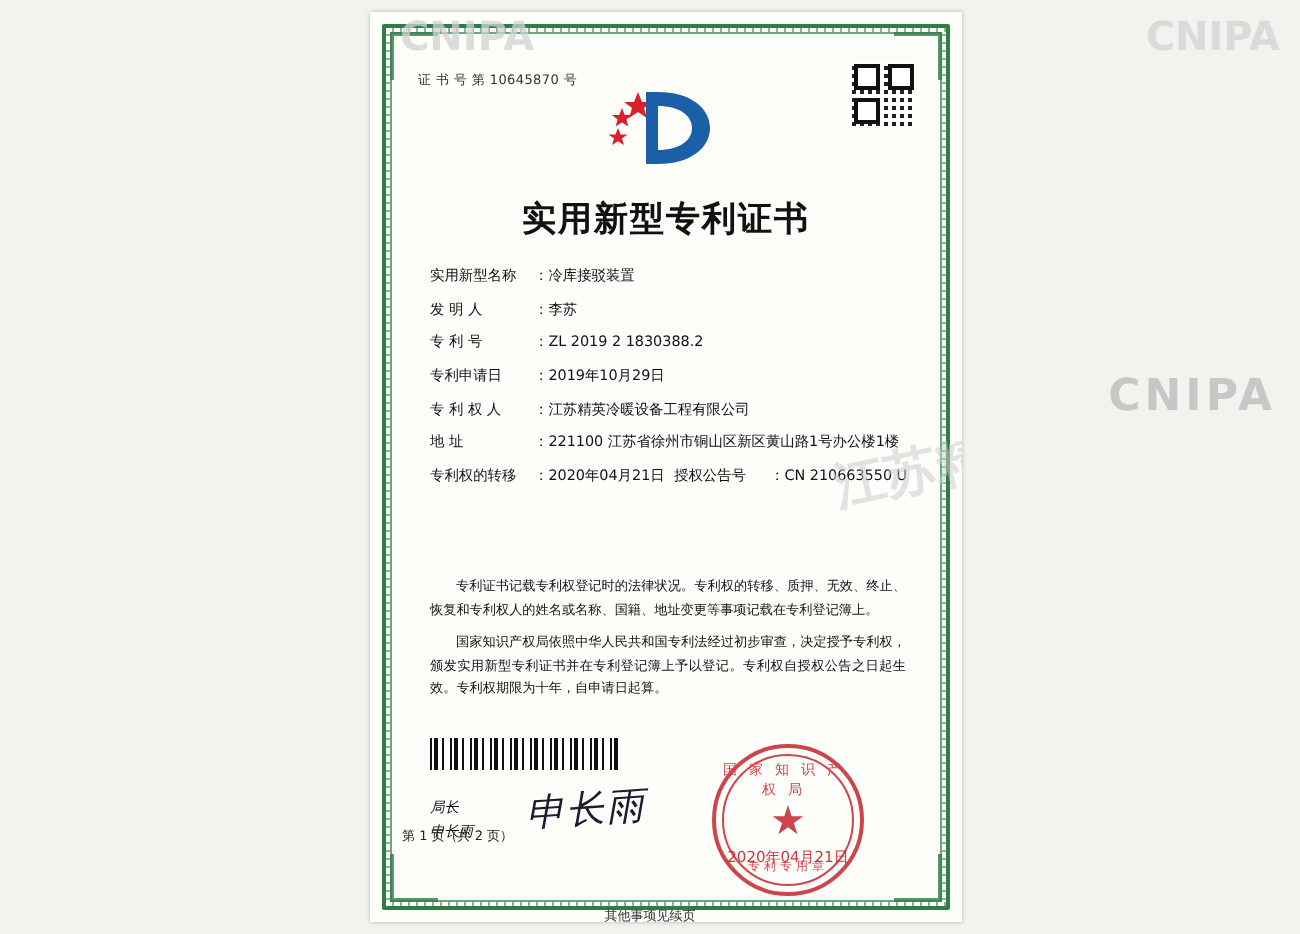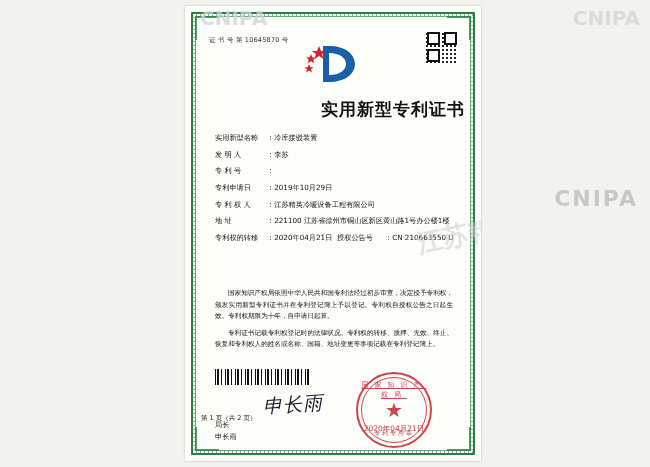--- a/index.html
+++ b/index.html
@@ -71,21 +71,21 @@
   .qr-bl{position:absolute;left:1px;bottom:1px;width:9px;height:9px;border:2px solid #111;background:#fff;}
 
   
   .logo{
     position:absolute;left:50%;top:22px;transform:translateX(-50%);
     width:96px;height:44px;
   }
   .logo svg{display:block;}
 
   .title{
-    position:absolute;left:0;right:0;top:78px;text-align:right;
+    position:absolute;left:0;right:0;top:78px;text-align:center;
     font-size:17px;font-weight:bold;color:#111;letter-spacing:1px;
     font-family:"DejaVu Sans","Liberation Sans",sans-serif;
   }
 
   .fields{
     position:absolute;left:14px;right:10px;top:112px;
     font-size:7.2px;color:#111;line-height:1.55;
   }
   .row{display:flex;margin-bottom:5.5px;align-items:flex-end;}
   .row .lbl{
@@ -103,21 +103,21 @@
   .paras p{margin:0 0 5px 0;text-indent:13px;}
 
   
   .barcode{
     position:absolute;left:14px;top:349px;width:96px;height:16px;
     background:
       repeating-linear-gradient(90deg,#111 0 1px,#fff 1px 2px,#111 2px 4px,#fff 4px 6px,#111 6px 7px,#fff 7px 10px);
   }
 
   .signblock{
-    position:absolute;left:14px;top:399px;font-size:7.2px;color:#111;line-height:1.6;
+    position:absolute;left:14px;top:378px;font-size:7.2px;color:#111;line-height:1.6;font-style:italic;
   }
   .signature{
     position:absolute;left:62px;top:372px;
     font-family:"DejaVu Serif","Liberation Serif",serif;
     font-size:19px;color:#1a1a2e;font-style:italic;
     transform:rotate(-4deg);
     letter-spacing:1px;
   }
 
   
@@ -127,21 +127,21 @@
     color:#c4262e;opacity:.85;
   }
   .seal .ring{
     position:absolute;left:3px;top:3px;right:3px;bottom:3px;border:1px solid #c4262e;border-radius:50%;
   }
   .seal .star{
     position:absolute;left:50%;top:50%;transform:translate(-50%,-50%);
     font-size:20px;line-height:1;color:#c4262e;
   }
   .seal .seal-top{
-    position:absolute;left:0;right:0;top:6px;text-align:center;font-size:7px;letter-spacing:6px;text-decoration:underline;
+    position:absolute;left:0;right:0;top:6px;text-align:center;font-size:7px;letter-spacing:6px;
   }
   .seal .seal-bottom{
     position:absolute;left:0;right:0;bottom:8px;text-align:center;font-size:6px;letter-spacing:2px;
   }
   .seal-date{
     position:absolute;left:150px;top:404px;width:86px;text-align:center;
     color:#c4262e;font-size:7.5px;opacity:.9;
   }
 
   .pagefoot{
@@ -213,20 +213,21 @@
           <div class="val">冷库接驳装置</div>
         </div>
         <div class="row">
           <div class="lbl">发 明 人</div>
           <div class="colon">：</div>
           <div class="val">李苏</div>
         </div>
         <div class="row">
           <div class="lbl">专 利 号</div>
           <div class="colon">：</div>
+          <div class="val">ZL 2019 2 1830388.2</div>
         </div>
         <div class="row">
           <div class="lbl">专利申请日</div>
           <div class="colon">：</div>
           <div class="val">2019年10月29日</div>
         </div>
         <div class="row">
           <div class="lbl">专 利 权 人</div>
           <div class="colon">：</div>
           <div class="val">江苏精英冷暖设备工程有限公司</div>
@@ -240,22 +241,22 @@
           <div class="lbl">专利权的转移</div>
           <div class="colon">：</div>
           <div class="val">2020年04月21日</div>
           <div class="lbl" style="width:48px;flex:0 0 48px;">授权公告号</div>
           <div class="colon">：</div>
           <div class="val">CN 210663550 U</div>
         </div>
       </div>
 
       <div class="paras">
+        <p>专利证书记载专利权登记时的法律状况。专利权的转移、质押、无效、终止、恢复和专利权人的姓名或名称、国籍、地址变更等事项记载在专利登记簿上。</p>
         <p>国家知识产权局依照中华人民共和国专利法经过初步审查，决定授予专利权，颁发实用新型专利证书并在专利登记簿上予以登记。专利权自授权公告之日起生效。专利权期限为十年，自申请日起算。</p>
-        <p>专利证书记载专利权登记时的法律状况。专利权的转移、质押、无效、终止、恢复和专利权人的姓名或名称、国籍、地址变更等事项记载在专利登记簿上。</p>
       </div>
 
       <div class="barcode"></div>
 
       <div class="signblock">
         <div>局长</div>
         <div>申长雨</div>
       </div>
       <div class="signature">申长雨</div>
 
@@ -270,13 +271,14 @@
       <div class="wm wm-diag">江苏精英</div>
 
       <div class="pagefoot">第 1 页（共 2 页）</div>
     </div>
   </div>
 
   <div class="wm wm-tl">CNIPA</div>
   <div class="wm wm-tr">CNIPA</div>
   <div class="wm wm-cnipa">CNIPA</div>
 
+  <div class="backnote">其他事项见续页</div>
 </div>
 
 </body></html>

